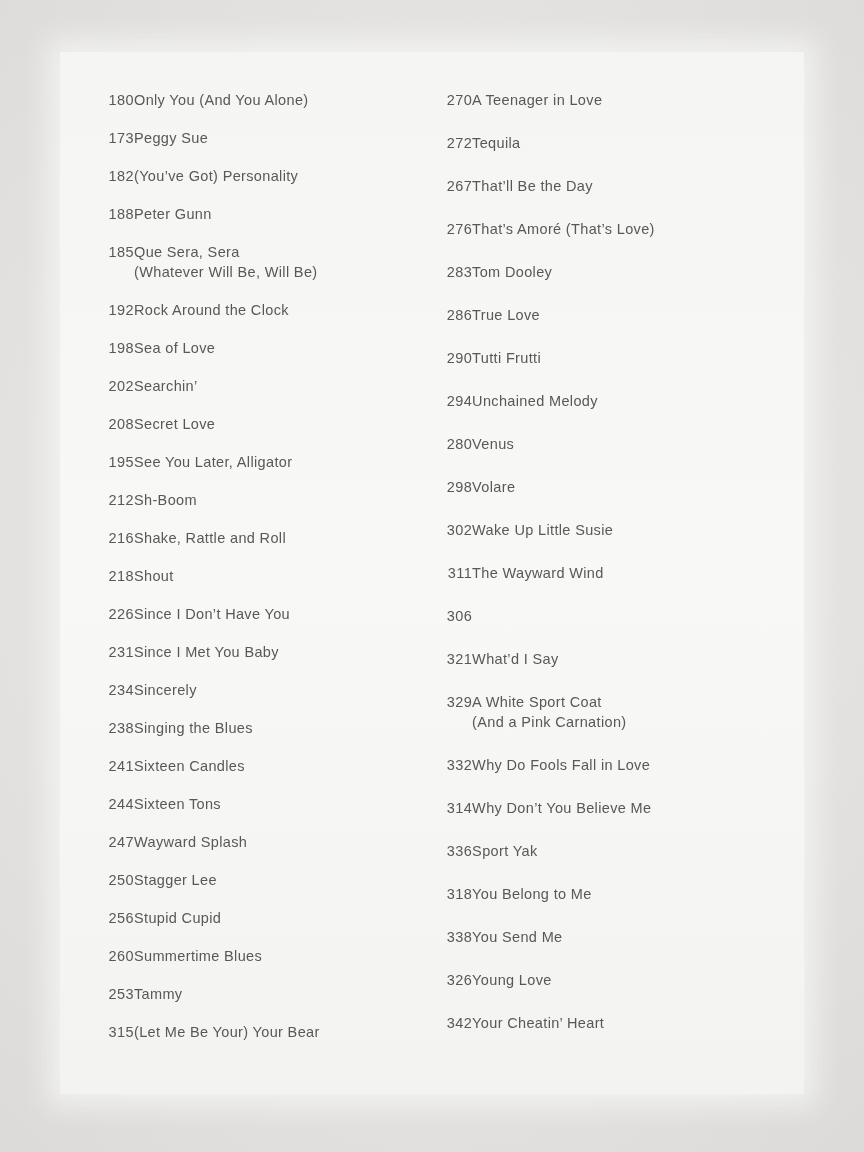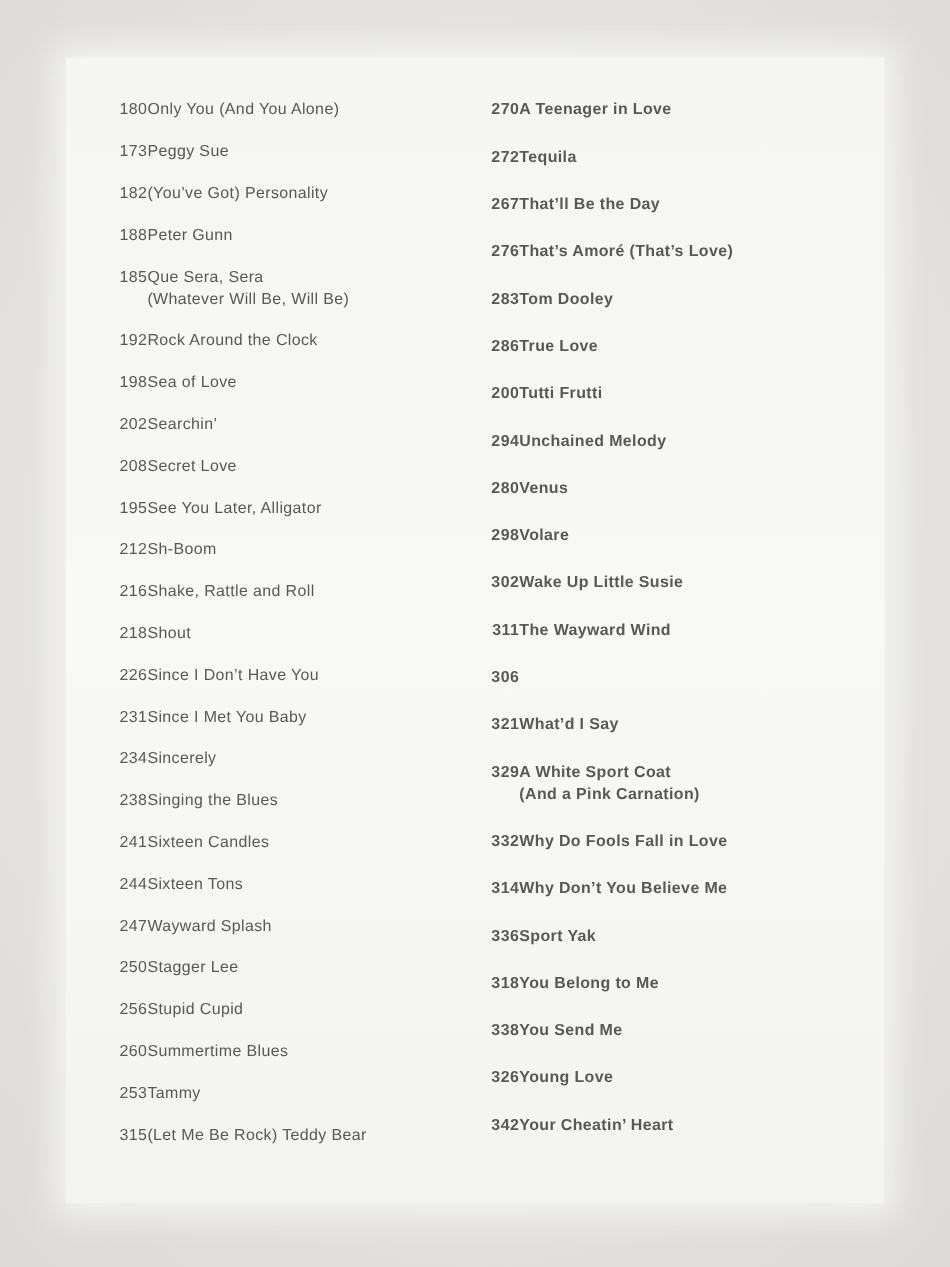--- a/index.html
+++ b/index.html
@@ -36,21 +36,21 @@
     display: flex;
     flex-direction: column;
   }
   .col-left { width: 342px; }
   .col-right { width: 360px; }
   .row {
     display: flex;
     align-items: flex-start;
   }
   .col-left .row { margin-bottom: 18px; }
-  .col-right .row { margin-bottom: 23px; font-weight: bold; }
+  .col-right .row { margin-bottom: 23px; }
   .num {
     flex: 0 0 34px;
     width: 34px;
     text-align: right;
     font-size: 14.5px;
     line-height: 20px;
     color: #585858;
     letter-spacing: 0.4px;
   }
   .title {
@@ -160,21 +160,21 @@
           <div class="row">
             <span class="num">260</span>
             <span class="title">Summertime Blues</span>
           </div>
           <div class="row">
             <span class="num">253</span>
             <span class="title">Tammy</span>
           </div>
           <div class="row">
             <span class="num">315</span>
-            <span class="title">(Let Me Be Rock) Teddy Bear</span>
+            <span class="title">(Let Me Be Your) Your Bear</span>
           </div>
         </div>
       <div class="col col-right">
           <div class="row">
             <span class="num">270</span>
             <span class="title">A Teenager in Love</span>
           </div>
           <div class="row">
             <span class="num">272</span>
             <span class="title">Tequila</span>
@@ -189,21 +189,21 @@
           </div>
           <div class="row">
             <span class="num">283</span>
             <span class="title">Tom Dooley</span>
           </div>
           <div class="row">
             <span class="num">286</span>
             <span class="title">True Love</span>
           </div>
           <div class="row">
-            <span class="num">200</span>
+            <span class="num">290</span>
             <span class="title">Tutti Frutti</span>
           </div>
           <div class="row">
             <span class="num">294</span>
             <span class="title">Unchained Melody</span>
           </div>
           <div class="row">
             <span class="num">280</span>
             <span class="title">Venus</span>
           </div>

